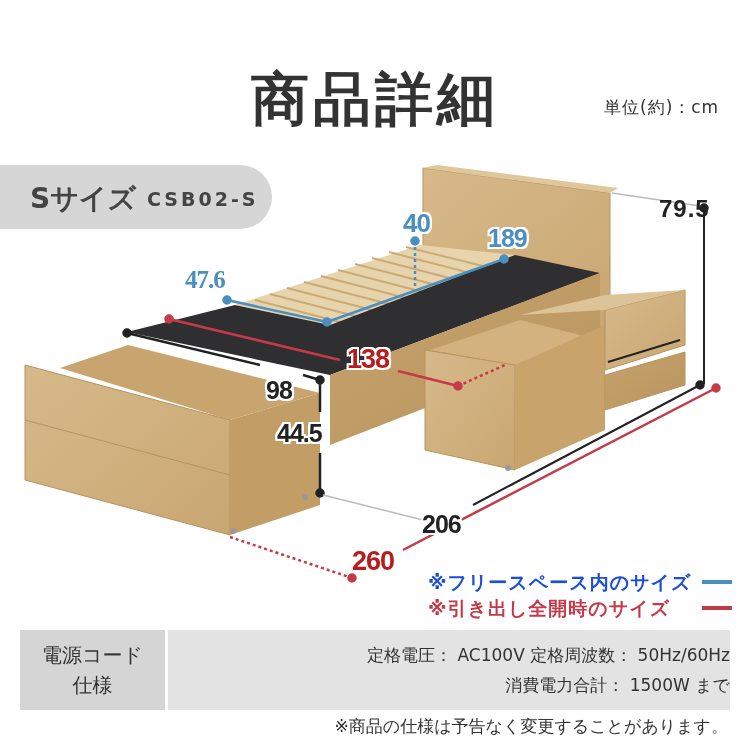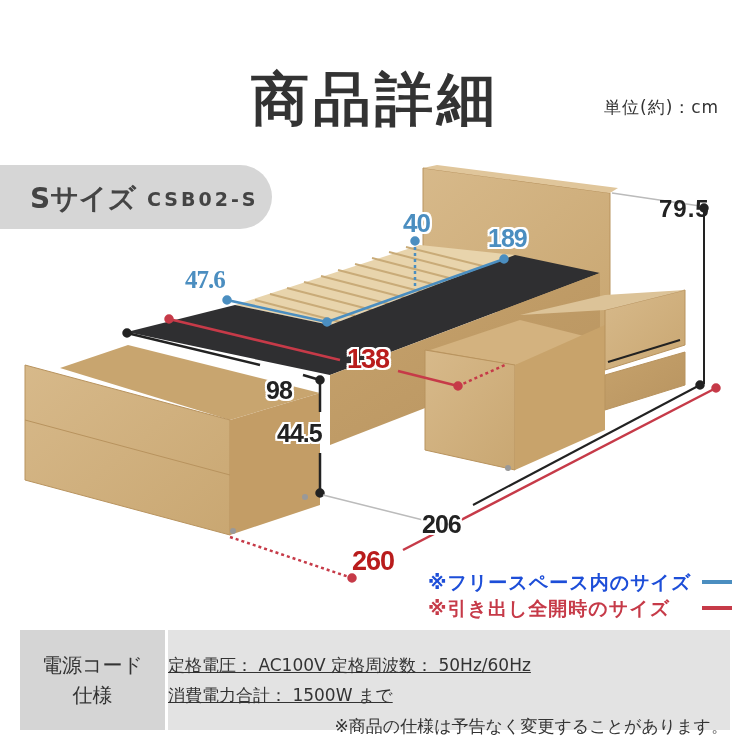--- a/index.html
+++ b/index.html
@@ -12,23 +12,23 @@
   #size-code{left:147px;top:188px;font-size:19px;font-weight:bold;color:#444;letter-spacing:3px;text-align:right;}
   .dim{font-weight:bold;font-family:"Liberation Sans",sans-serif;letter-spacing:-1px;}
   .blue{color:#4b8ec0;}
   .red{color:#b91c1c;}
   .dark{color:#222;margin-top:20px;}
   .stroke{text-shadow:-2px -2px 0 #fff,2px -2px 0 #fff,-2px 2px 0 #fff,2px 2px 0 #fff,0 2px 0 #fff,0 -2px 0 #fff,2px 0 0 #fff,-2px 0 0 #fff;}
   #legend1,#legend2{font-size:19px;font-weight:bold;letter-spacing:1px;}
   #legend1{left:428px;top:570px;color:#1d4ed8;}
   #legend2{left:428px;top:596px;color:#c63a48;}
   .legend-bar{position:absolute;width:30px;height:4px;}
-  #spec-table{left:20px;top:630px;width:710px;height:100px;display:flex;}
+  #spec-table{left:20px;top:630px;width:710px;height:80px;display:flex;}
   #spec-label-cell{width:145px;background:#d5d5d5;display:flex;flex-direction:column;align-items:center;justify-content:center;font-size:20px;line-height:30px;color:#333;}
-  #spec-value-cell{flex:1;margin-left:3px;background:#e3e3e3;display:flex;flex-direction:column;align-items:flex-start;justify-content:center;font-size:17px;line-height:30px;color:#333;text-decoration:underline;}
+  #spec-value-cell{flex:1;margin-left:3px;background:#e3e3e3;display:flex;flex-direction:column;align-items:flex-end;justify-content:center;font-size:17px;line-height:30px;color:#333;}
   #note{right:22px;top:715px;font-size:17px;color:#333;}
   svg{position:absolute;left:0;top:0;}
 </style>
 </head>
 <body>
 
 <div id="title" class="abs">商品詳細</div>
 <div id="unit" class="abs">単位(約)：cm</div>
 
 <div id="size-pill" class="abs"></div>

